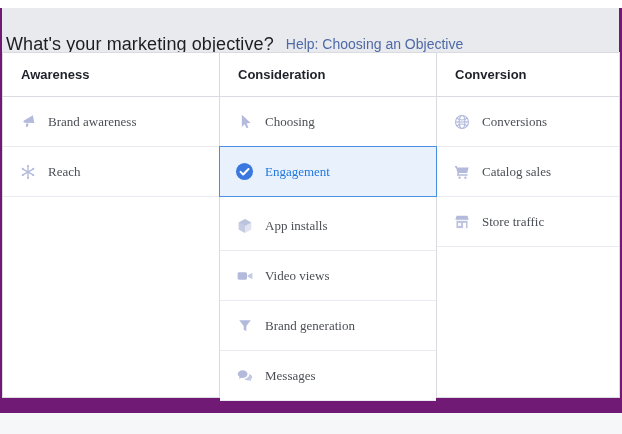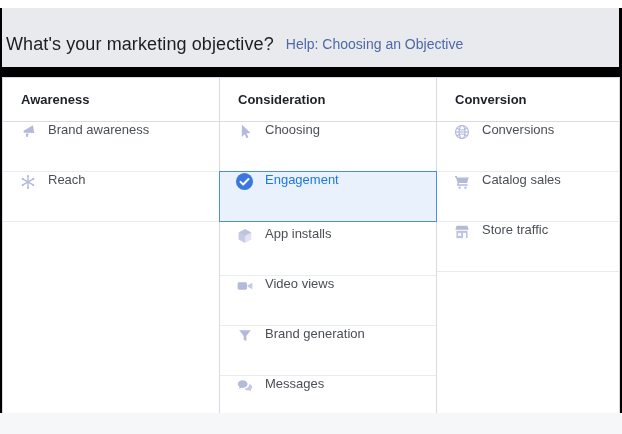--- a/index.html
+++ b/index.html
@@ -1,36 +1,36 @@
 <!DOCTYPE html>
 <html><head>
 <meta charset="utf-8">
 <style>
   html,body{margin:0;padding:0;}
   body{width:622px;height:434px;overflow:hidden;background:#fff;
        font-family:"Liberation Sans",sans-serif;-webkit-font-smoothing:antialiased;}
-  .screen{position:relative;width:622px;height:434px;background:#000000;}
+  .screen{position:relative;width:622px;height:434px;background:#701a75;}
 
   .header-band{position:absolute;left:2px;top:8px;width:617px;height:59px;
        background:#e9eaed;display:flex;align-items:center;padding:13px 0 0 4px;
        box-sizing:border-box;}
   .page-title{margin:0;font-size:18px;font-weight:400;color:#1c1e21;letter-spacing:.1px;}
   .help-link{margin-left:12px;font-size:14px;color:#4e69a8;text-decoration:none;cursor:pointer;}
 
-  .panel{position:absolute;left:2px;top:77px;width:618px;height:346px;
+  .panel{position:absolute;left:2px;top:52px;width:618px;height:346px;
        box-sizing:border-box;border:1px solid #d9dbe0;background:#fff;
        display:flex;align-items:stretch;}
   .col{flex:0 0 216px;box-sizing:border-box;}
   .col.mid{flex:0 0 218px;border-left:1px solid #d9dbe0;border-right:1px solid #d9dbe0;}
   .col.last{flex:0 0 182px;}
   .col-header{height:44px;box-sizing:border-box;border-bottom:1px solid #d9dbe0;
        display:flex;align-items:center;padding-left:18px;
        font-size:13px;font-weight:700;color:#1d2129;}
   .item{height:50px;box-sizing:border-box;border-bottom:1px solid #e9ebf0;
-       display:flex;cursor:pointer;background:#fff;}
+       display:flex;align-items:center;cursor:pointer;background:#fff;font-family:Liberation Serif, serif;}
   .item.selected{position:relative;z-index:2;margin:-1px -1px 4px;height:51px;
        border:1px solid #4a90e2;background:#e9f2fc;}
   .item.selected .label{color:#2077e2;}
   .icon{width:19px;height:19px;margin:0 11px 0 15px;color:#b3badb;flex:none;
        display:flex;align-items:center;justify-content:center;}
   .icon svg{display:block;}
   .label{font-size:13px;color:#4b4f56;}
 
   .bottom-strip{position:absolute;left:0;top:413px;width:622px;height:21px;background:#f6f7f8;}
   .top-strip{position:absolute;left:0;top:0;width:622px;height:8px;background:#fff;}

